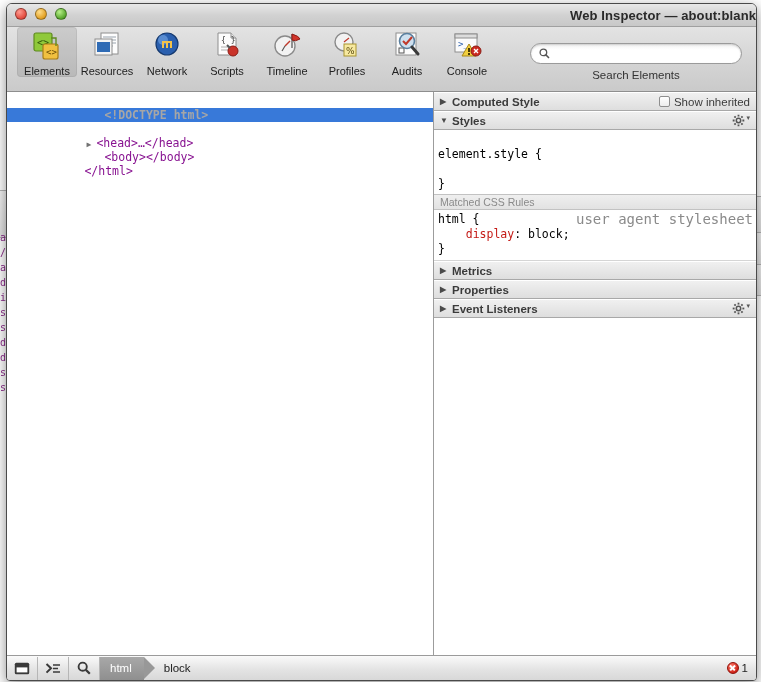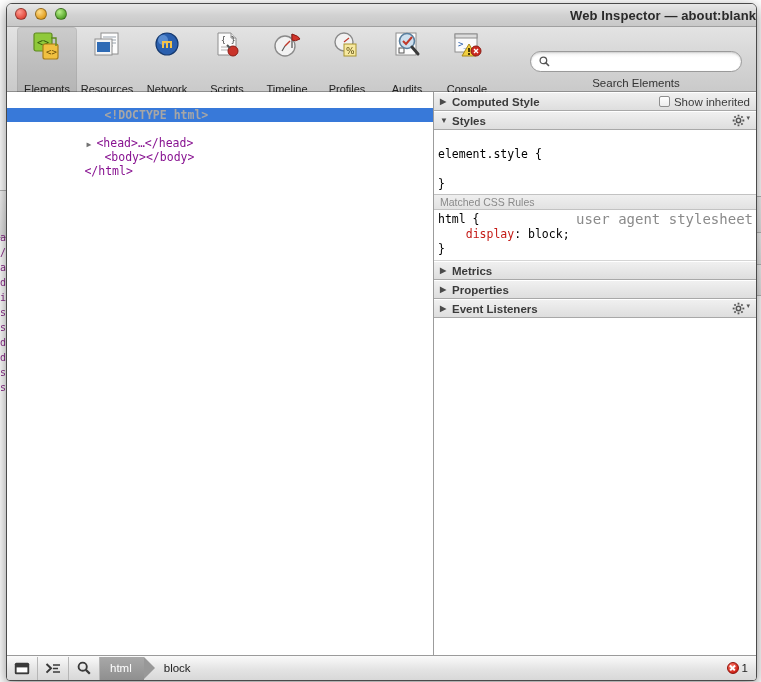--- a/index.html
+++ b/index.html
@@ -112,29 +112,29 @@
     background: rgba(0,0,0,0.10);
     box-shadow: inset 0 0 0 1px rgba(0,0,0,0.06);
   }
   .panel-ico {
     width: 34px; height: 34px;
     position: relative;
   }
   .panel-lbl {
     font-size: 11px;
     color: #222;
-    margin-top: 19px;
+    margin-top: 1px;
     font-family: "Liberation Sans", sans-serif;
     white-space: nowrap;
   }
 
   
   #search-wrap {
     position: absolute;
-    right: 14px; top: 24px;
+    right: 14px; top: 16px;
     width: 212px;
     display: flex;
     flex-direction: column;
     align-items: center;
   }
   #search-field {
     width: 212px; height: 21px;
     box-sizing: border-box;
     border-radius: 11px;
     border: 1px solid #9a9a9a;

